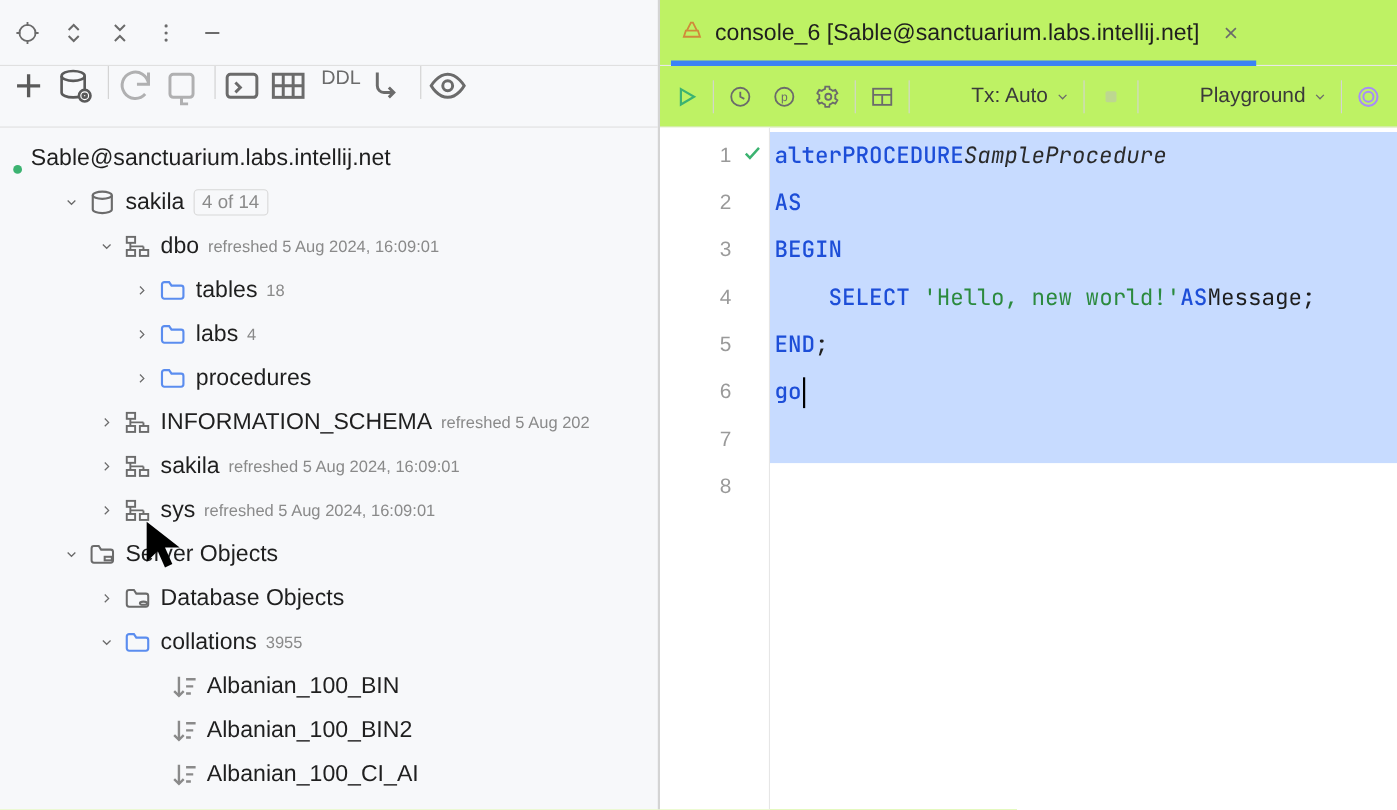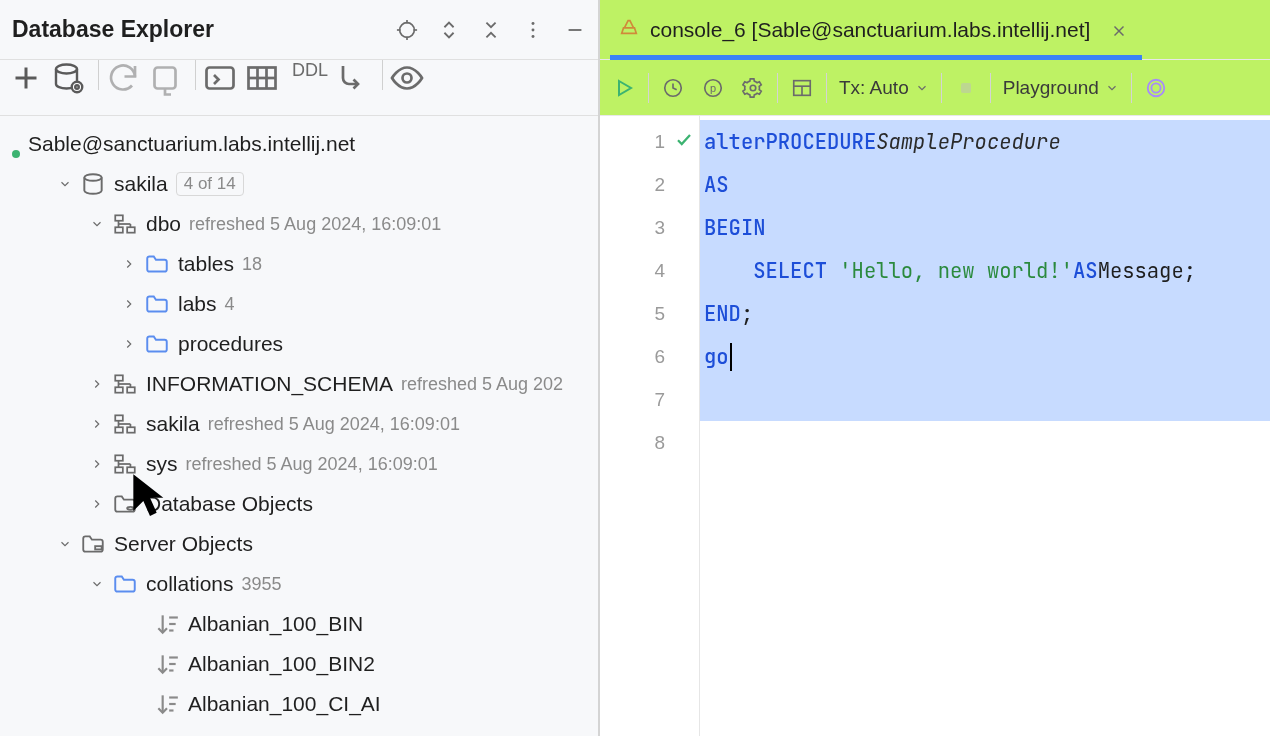--- a/index.html
+++ b/index.html
@@ -102,21 +102,21 @@
   }
   .node-icon {
     width: 26px;
     height: 22px;
     display: inline-flex;
     align-items: center;
     justify-content: center;
     margin-right: 8px;
     flex: none;
   }
-  .muted { color: #8a8a8a; font-size: 18px; margin-left: 8px; }
+  .muted { color: #8a8a8a; font-size: 15px; margin-left: 8px; }
   .row-pad-0 { padding-left: 10px; }
   .row-pad-1 { padding-left: 56px; }
   .row-pad-2 { padding-left: 88px; }
   .row-pad-3 { padding-left: 120px; }
   .row-pad-4 { padding-left: 154px; }
   .status-dot {
     width: 8px; height: 8px; border-radius: 50%;
     background: #3cb371;
     position: absolute; left: 12px; bottom: 6px;
   }
@@ -160,21 +160,21 @@
   }
   .rtb-btn {
     width: 40px; height: 40px;
     display:flex; align-items:center; justify-content:center;
     color:#6b6b6b; cursor:pointer;
   }
   .rtb-sep { width:1px; height:30px; background:#d4d4d4; margin:0 4px;}
   .rtb-text {
     font-size: 19px; color:#3a3a3a;
     display:flex; align-items:center; gap:6px;
-    padding: 0 8px; cursor:pointer;
+    padding: 0 8px; cursor:pointer;margin-left:44px;
   }
   .editor-area {
     flex:1;
     display:flex;
     background:#fff;
     position: relative;
   }
   .gutter {
     width: 100px;
     background:#fff;
@@ -227,21 +227,20 @@
     top: 355px;
     pointer-events:none;
   }
 </style>
 </head>
 <body>
 
 <div class="left-panel">
 
   <div class="panel-header">
-    <div class="panel-title">Database Explorer</div>
     <div class="header-icons">
       <div class="icon-btn">
         <svg viewBox="0 0 24 24" fill="none" stroke="currentColor" stroke-width="1.8">
             <circle cx="12" cy="12" r="8"></circle>
             <line x1="12" y1="1" x2="12" y2="5"></line>
             <line x1="12" y1="19" x2="12" y2="23"></line>
             <line x1="1" y1="12" x2="5" y2="12"></line>
             <line x1="19" y1="12" x2="23" y2="12"></line>
           </svg>
       </div>
@@ -471,48 +470,48 @@
             <rect x="14" y="15" width="7" height="5"></rect>
             <line x1="6" y1="9" x2="6" y2="15"></line>
             <line x1="6" y1="12" x2="17" y2="12"></line>
             <line x1="17" y1="12" x2="17" y2="15"></line>
           </svg>
         </span>
       <span class="lbl">sys</span>
       <span class="muted">refreshed 5 Aug 2024, 16:09:01</span>
     </div>
 
+    <div class="tree-row row-pad-1">
+      <span class="chev">
+          <svg width="14" height="14" viewBox="0 0 24 24" fill="none" stroke="currentColor" stroke-width="2">
+            <polyline points="6 9 12 15 18 9"></polyline>
+          </svg>
+        </span>
+      <span class="node-icon">
+          <svg viewBox="0 0 24 24" fill="none" stroke="#6b6b6b" stroke-width="1.7">
+            <path d="M3 7a2 2 0 012-2h4l2 3h8a2 2 0 012 2v7a2 2 0 01-2 2H5a2 2 0 01-2-2V7z"></path>
+            <rect x="14" y="14" width="6" height="3"></rect>
+          </svg>
+        </span>
+      <span class="lbl">Server Objects</span>
+    </div>
+
     <div class="tree-row row-pad-2">
       <span class="chev">
           <svg width="14" height="14" viewBox="0 0 24 24" fill="none" stroke="currentColor" stroke-width="2">
             <polyline points="9 6 15 12 9 18"></polyline>
           </svg>
         </span>
       <span class="node-icon">
           <svg viewBox="0 0 24 24" fill="none" stroke="#6b6b6b" stroke-width="1.7">
             <path d="M3 7a2 2 0 012-2h4l2 3h8a2 2 0 012 2v7a2 2 0 01-2 2H5a2 2 0 01-2-2V7z"></path>
             <ellipse cx="17" cy="16" rx="3" ry="1.3"></ellipse>
           </svg>
         </span>
       <span class="lbl">Database Objects</span>
-    </div>
-
-    <div class="tree-row row-pad-1">
-      <span class="chev">
-          <svg width="14" height="14" viewBox="0 0 24 24" fill="none" stroke="currentColor" stroke-width="2">
-            <polyline points="6 9 12 15 18 9"></polyline>
-          </svg>
-        </span>
-      <span class="node-icon">
-          <svg viewBox="0 0 24 24" fill="none" stroke="#6b6b6b" stroke-width="1.7">
-            <path d="M3 7a2 2 0 012-2h4l2 3h8a2 2 0 012 2v7a2 2 0 01-2 2H5a2 2 0 01-2-2V7z"></path>
-            <rect x="14" y="14" width="6" height="3"></rect>
-          </svg>
-        </span>
-      <span class="lbl">Server Objects</span>
     </div>
 
     <div class="tree-row row-pad-2">
       <span class="chev">
           <svg width="14" height="14" viewBox="0 0 24 24" fill="none" stroke="currentColor" stroke-width="2">
             <polyline points="6 9 12 15 18 9"></polyline>
           </svg>
         </span>
       <span class="node-icon">
           <svg viewBox="0 0 24 24" fill="none" stroke="#5b8def" stroke-width="1.8">

